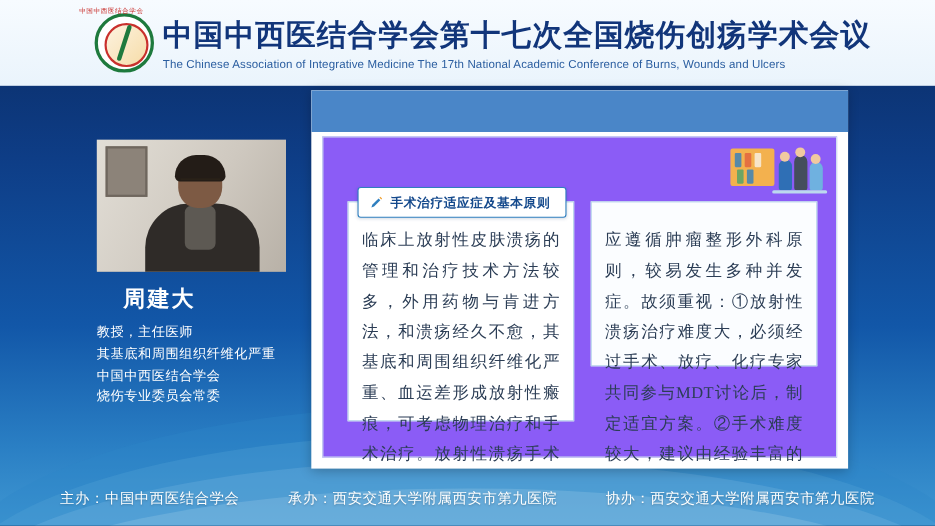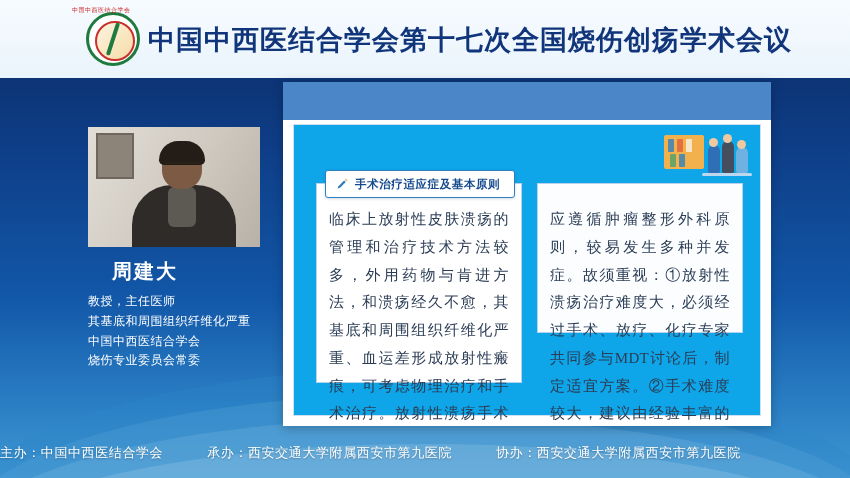--- a/index.html
+++ b/index.html
@@ -208,21 +208,21 @@
     width: 100%;
     height: 38px;
     background: #4a86c8;
   }
   .slide-inner {
     position: absolute;
     left: 10px;
     top: 42px;
     right: 10px;
     bottom: 10px;
-    background: #0ea5e9;
+    background: #8b5cf6;
     border: 1px solid #cfe0f0;
   }
   .slide-deco {
     position: absolute;
     right: 12px;
     top: 4px;
     width: 92px;
     height: 58px;
   }
   .deco-shelf {
@@ -328,20 +328,21 @@
     text-align: justify;
   }
 
   
   .footer {
     position: absolute;
     left: 0;
     right: 0;
     bottom: 16px;
     display: flex;
+    justify-content: center;
     gap: 44px;
     color: #ffffff;
     font-size: 13px;
     letter-spacing: .6px;
     text-shadow: 0 1px 2px rgba(0,0,0,.25);
   }
   .footer span { white-space: nowrap; }
 </style>
 </head>
 <body>
@@ -355,20 +356,21 @@
 
   <div class="header">
     <div class="logo">
       <div class="ring"></div>
       <div class="inner"></div>
       <div class="bar"></div>
     </div>
     <div class="logo-tag">中国中西医结合学会</div>
     <div class="titles">
       <div class="title-cn">中国中西医结合学会第十七次全国烧伤创疡学术会议</div>
+      <div class="title-en">The Chinese Association of Integrative Medicine The 17th National Academic Conference of Burns, Wounds and Ulcers</div>
     </div>
   </div>
 
   <div class="presenter-video">
     <div class="pv-wall"></div>
     <div class="pv-frame"></div>
     <div class="pv-body"></div>
     <div class="pv-shirt"></div>
     <div class="pv-head"></div>
     <div class="pv-hair"></div>

